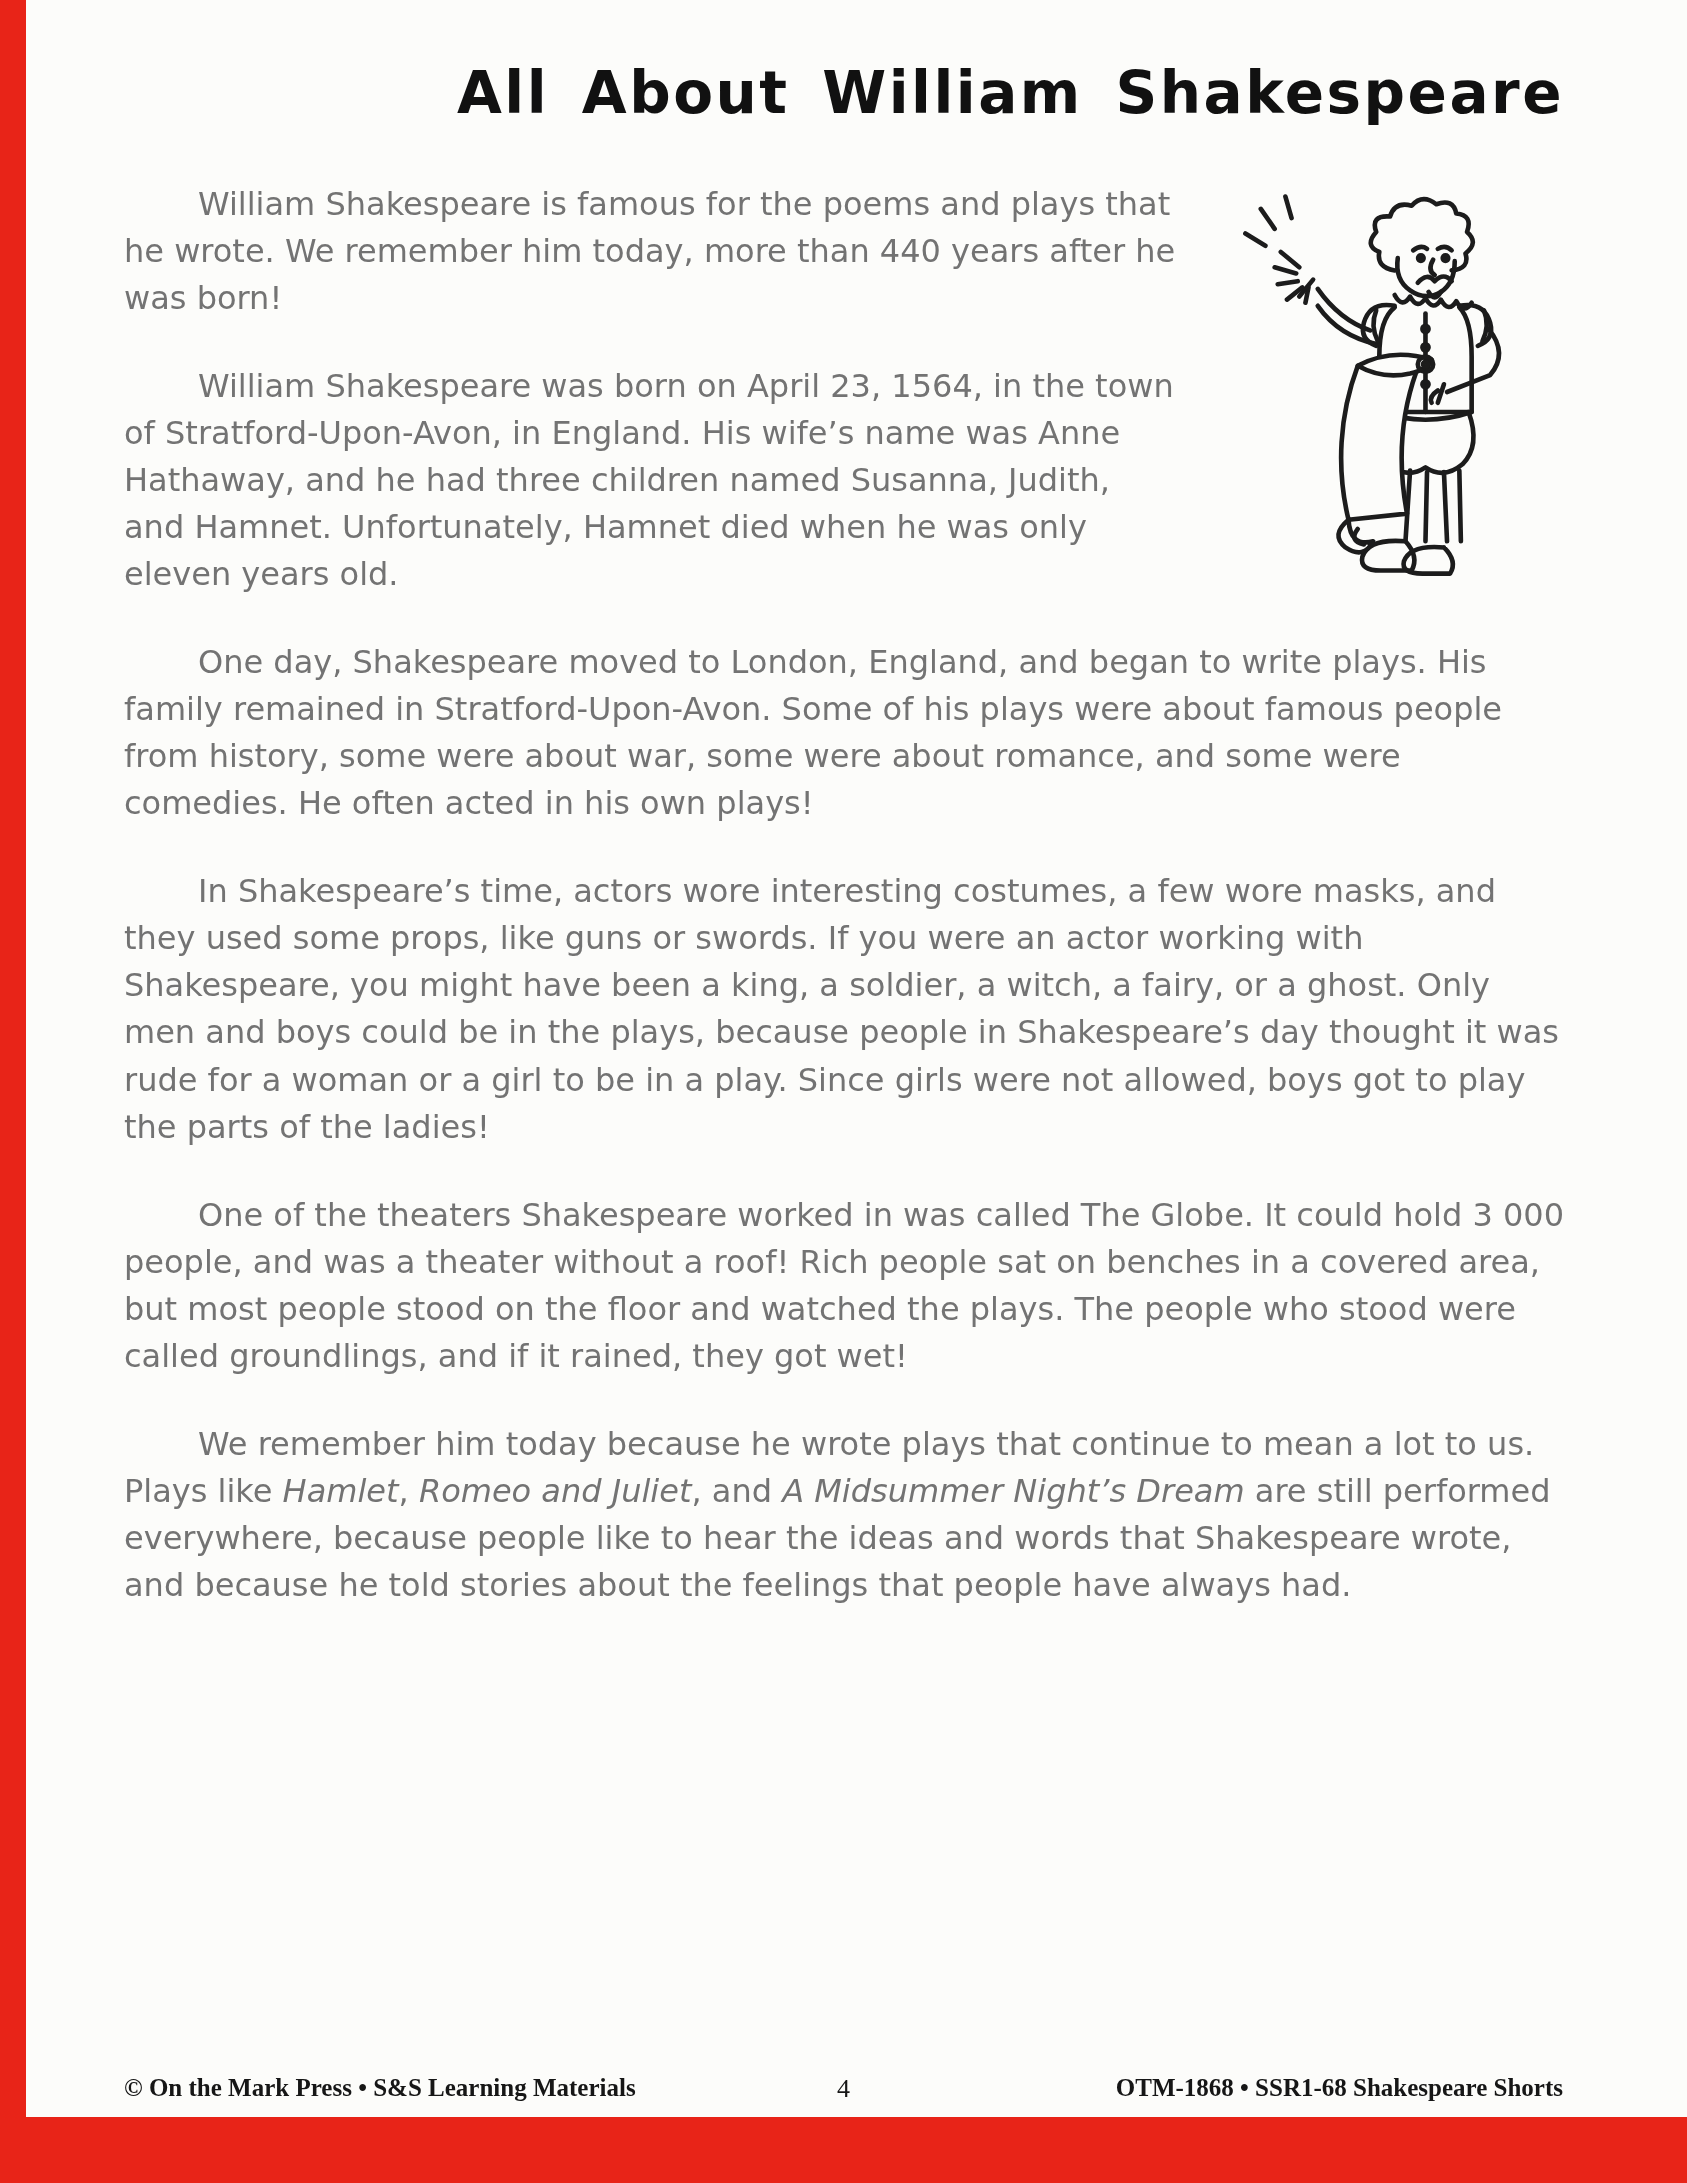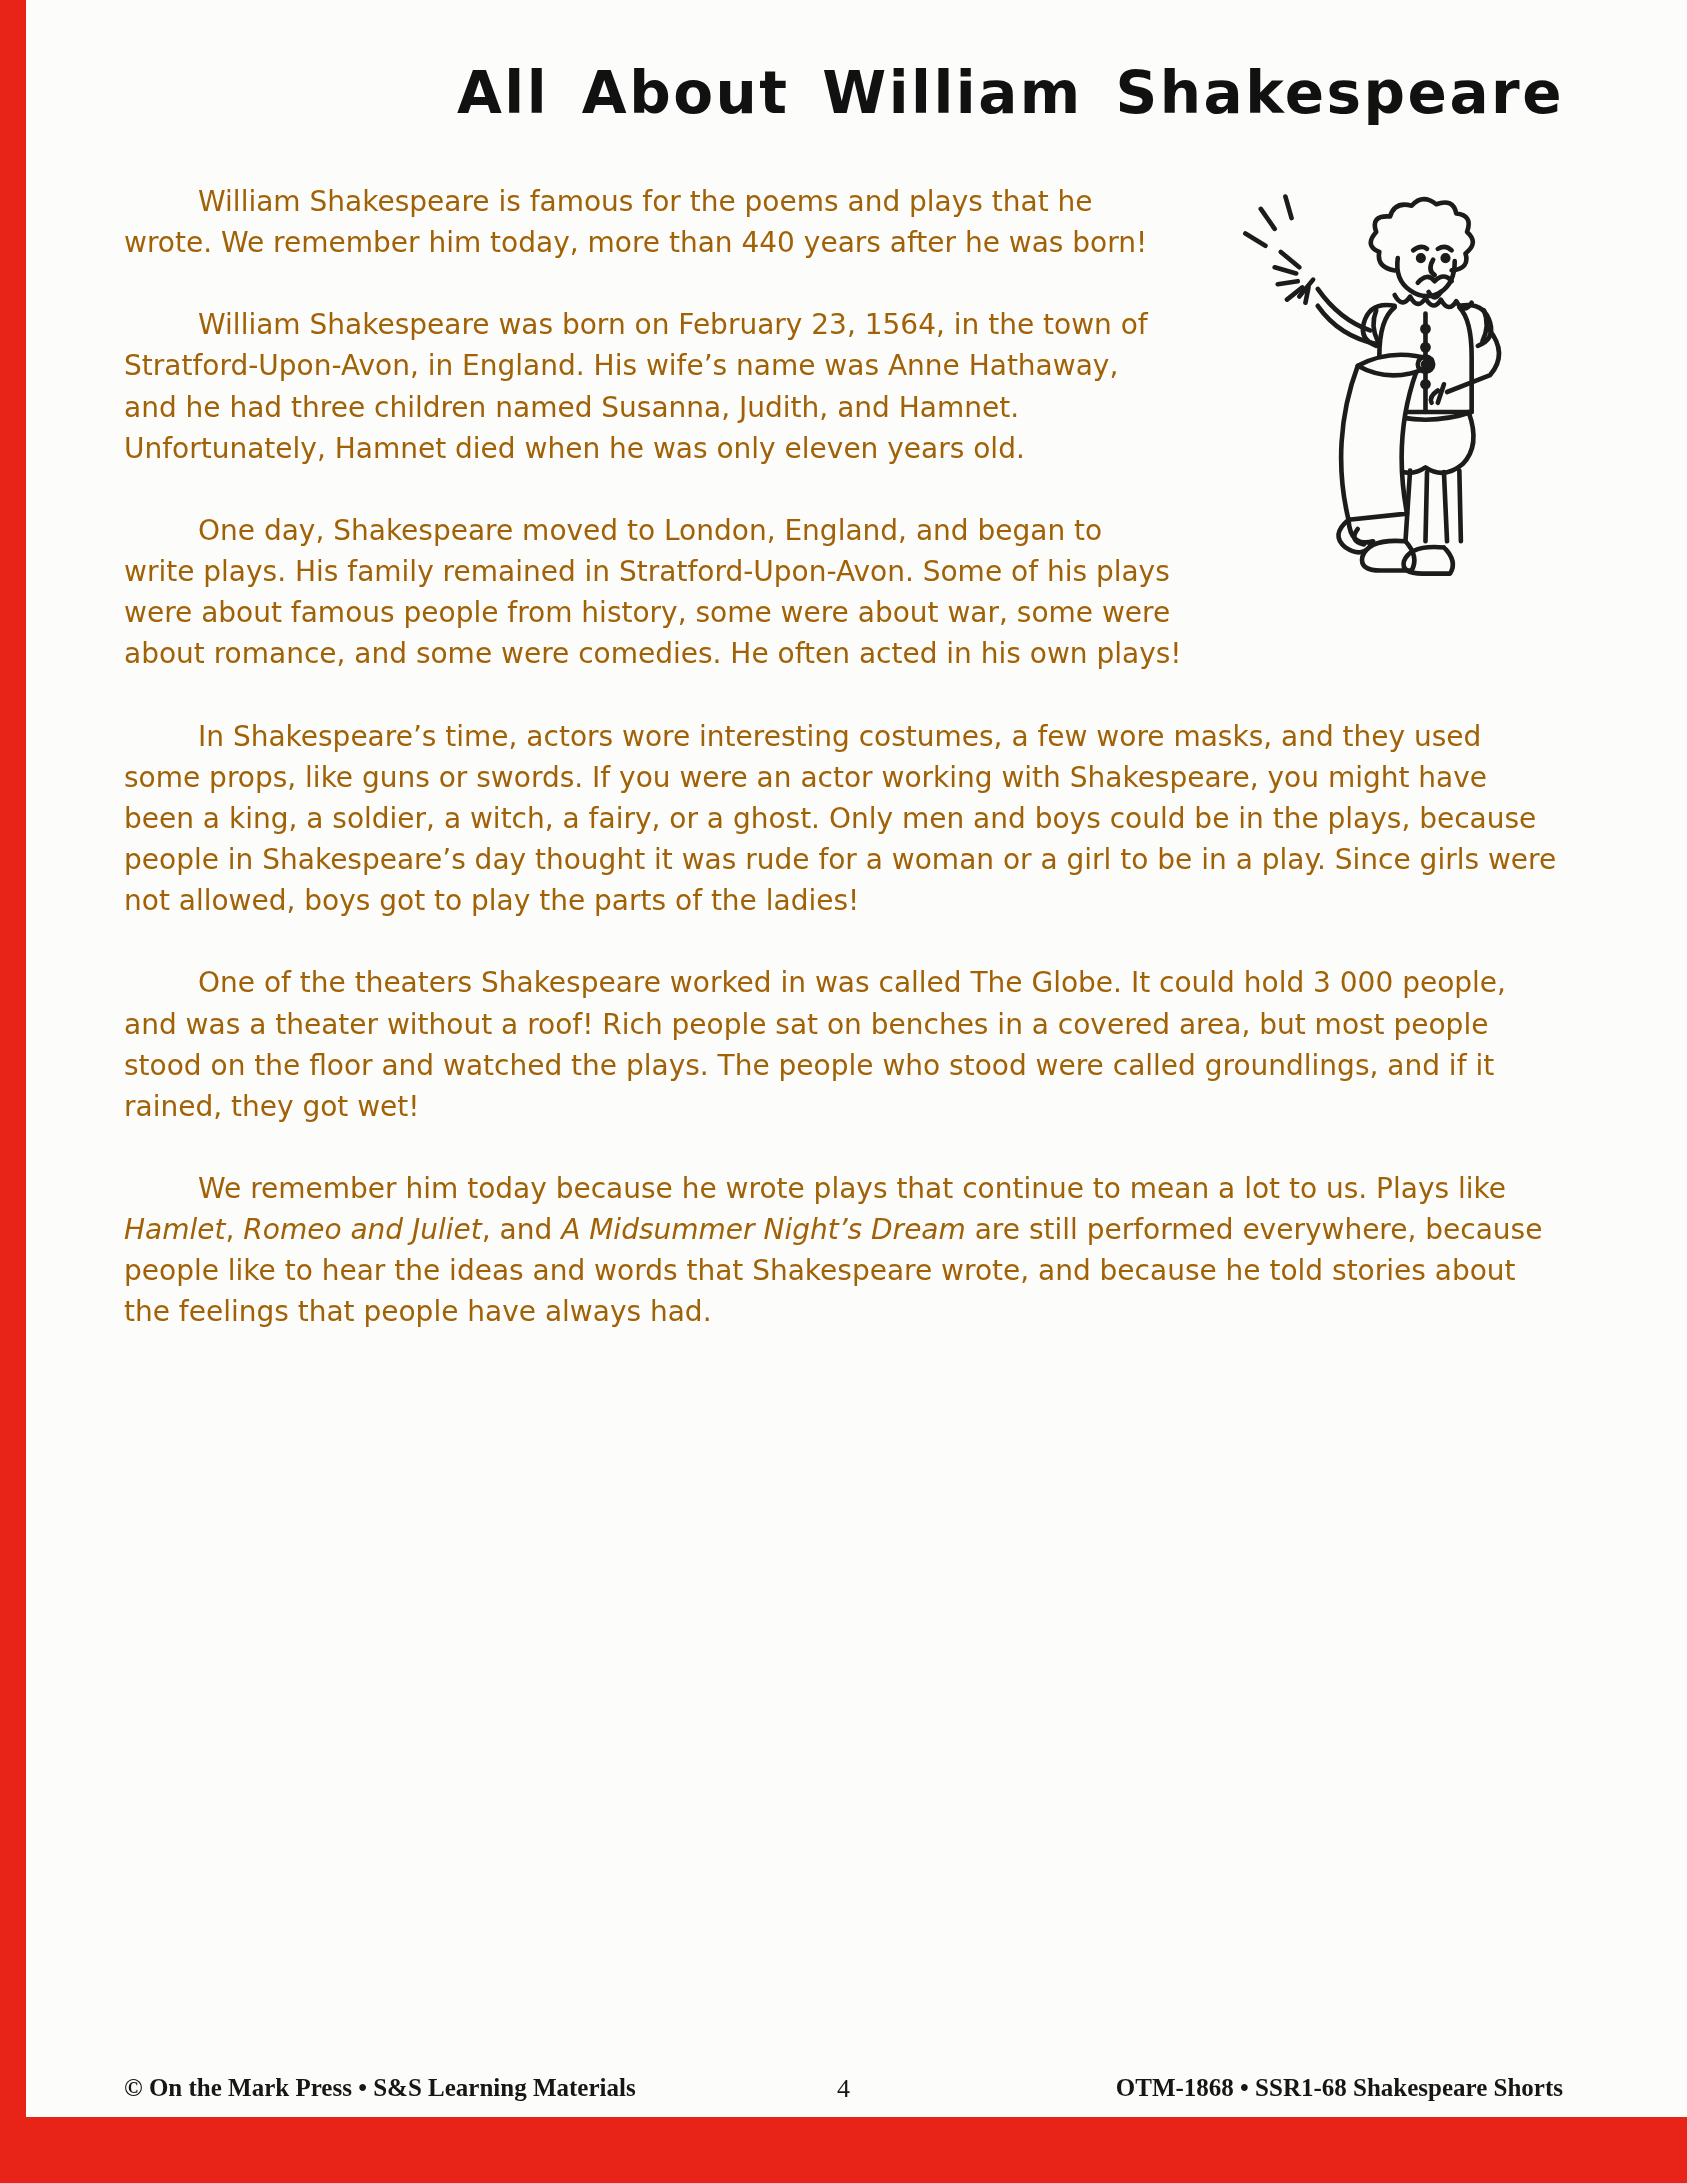--- a/index.html
+++ b/index.html
@@ -42,23 +42,23 @@
     text-align: right;
     font-family: "DejaVu Sans", sans-serif;
     font-weight: 700;
     font-size: 58px;
     letter-spacing: 2.5px;
     word-spacing: 10px;
     color: #111;
   }
   .article {
     margin-top: 54px;
-    font-size: 28px;
+    font-size: 32px;
     line-height: 1.47;
-    color: #a16207;
+    color: #737373;
   }
   .article p.para {
     margin: 0 0 41px 0;
     text-indent: 74px;
   }
   .article em { font-style: italic; }
   .figure {
     float: right;
     width: 354px;
     height: 416px;
@@ -142,21 +142,21 @@
         <path fill="#fcfcfa" d="M96 118 C84 150 82 185 90 218 L128 214 C122 182 124 150 134 122 Z"></path>
         <path fill="#fcfcfa" d="M96 118 q22 -12 48 -4 q-2 6 -14 9 q-18 4 -34 -5 Z"></path>
         <circle cx="140" cy="117" r="5"></circle>
         <circle cx="140" cy="117" r="1.6"></circle>
         <path fill="#fcfcfa" d="M90 218 q-12 10 -2 18 q12 8 18 -4 q-15 4 -16 -14 Z"></path>
         <path d="M96 224 q-6 8 4 10"></path>
       </svg>
     </div>
 
   <p class="para"><span>William Shakespeare is famous for the poems and plays that he wrote.  We remember him today, more than 440 years after he was born!</span></p>
-      <p class="para"><span>William Shakespeare was born on February 23, 1564, in the town of Stratford-Upon-Avon, in England.  His wife’s name was Anne Hathaway, and he had three children named Susanna, Judith, and Hamnet.  Unfortunately, Hamnet died when he was only eleven years old.</span></p>
+      <p class="para"><span>William Shakespeare was born on April 23, 1564, in the town of Stratford-Upon-Avon, in England.  His wife’s name was Anne Hathaway, and he had three children named Susanna, Judith, and Hamnet.  Unfortunately, Hamnet died when he was only eleven years old.</span></p>
       <p class="para"><span>One day, Shakespeare moved to London, England, and began to write plays.  His family remained in Stratford-Upon-Avon.  Some of his plays were about famous people from history, some were about war, some were about romance, and some were comedies.  He often acted in his own plays!</span></p>
       <p class="para"><span>In Shakespeare’s time, actors wore interesting costumes, a few wore masks, and they used some props, like guns or swords.  If you were an actor working with Shakespeare, you might have been a king, a soldier, a witch, a fairy, or a ghost.  Only men and boys could be in the plays, because people in Shakespeare’s day thought it was rude for a woman or a girl to be in a play.  Since girls were not allowed, boys got to play the parts of the ladies!</span></p>
       <p class="para"><span>One of the theaters Shakespeare worked in was called The Globe.  It could hold 3 000 people, and was a theater without a roof!  Rich people sat on benches in a covered area, but most people stood on the floor and watched the plays.  The people who stood were called groundlings, and if it rained, they got wet!</span></p>
       <p class="para"><span>We remember him today because he wrote plays that continue to mean a lot to us.  Plays like </span><em>Hamlet</em><span>, </span><em>Romeo and Juliet</em><span>, and </span><em>A Midsummer Night’s Dream</em><span> are still performed everywhere, because people like to hear the ideas and words that Shakespeare wrote, and because he told stories about the feelings that people have always had.</span></p>
     </section>
 
 </main>
 
 <footer class="page-footer">
   <div class="footer-left">© On the Mark Press • S&amp;S Learning Materials</div>

